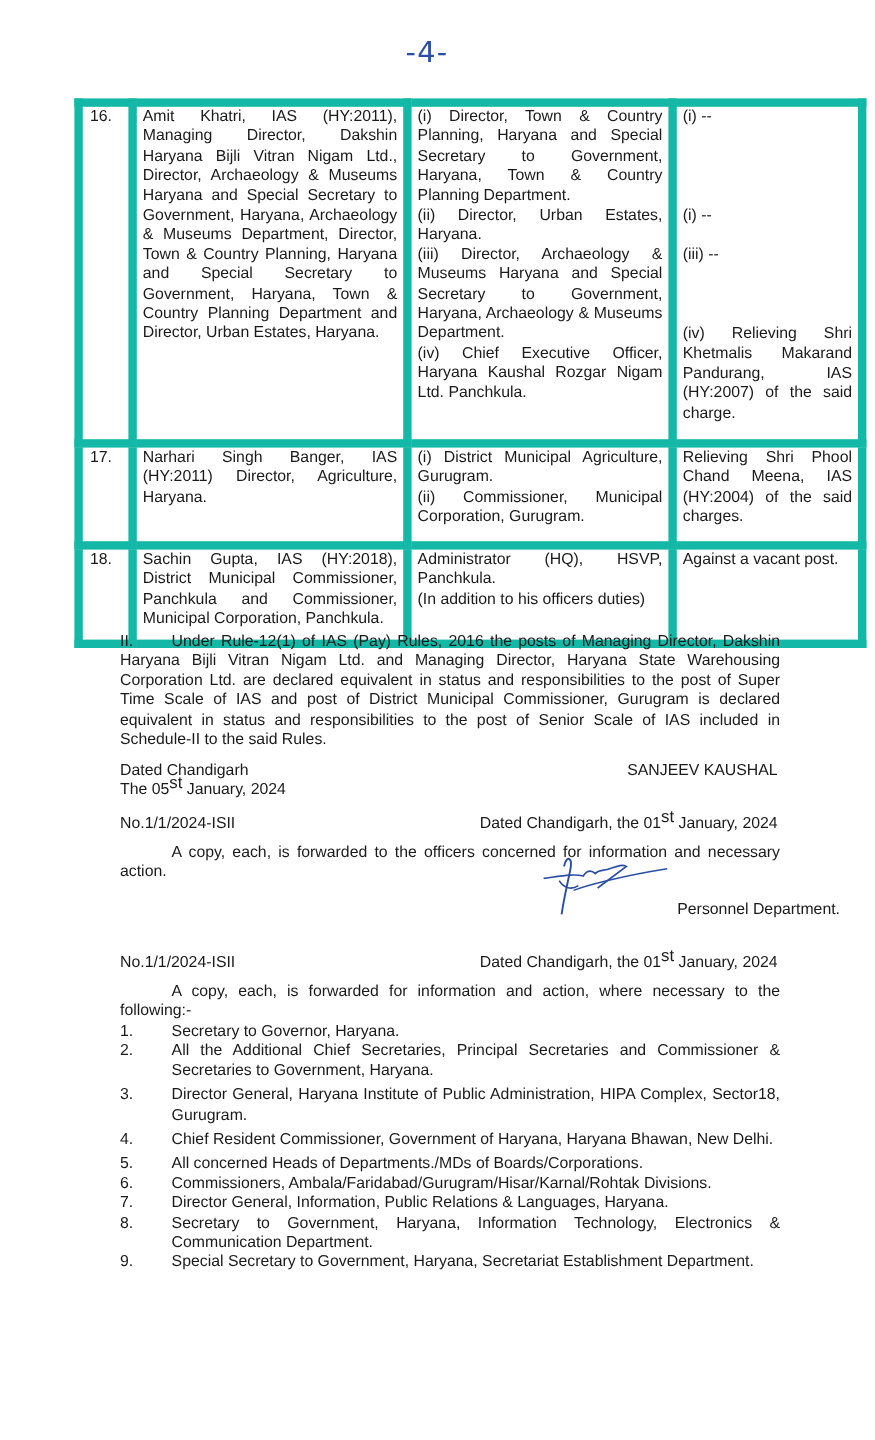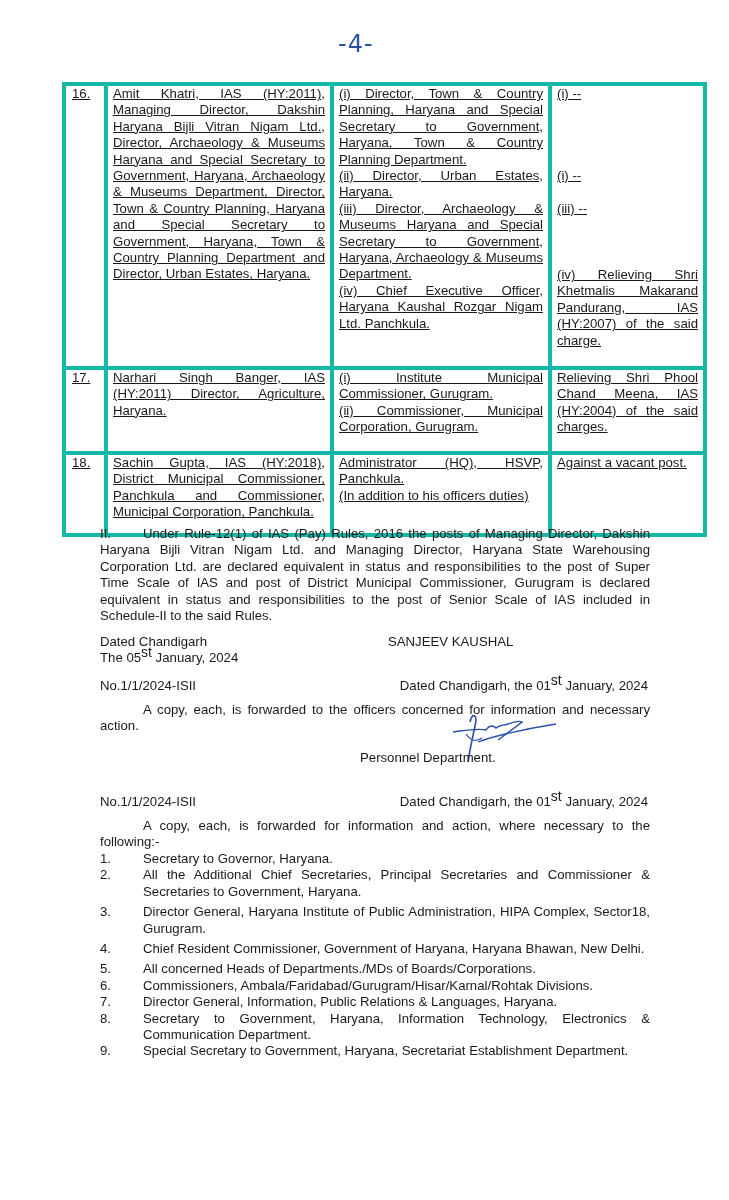--- a/index.html
+++ b/index.html
@@ -10,34 +10,34 @@
   }
   .page-num {
     position: absolute; top: 36px; left: 338px; font-size: 24px;
     color: #2b4fa8; font-family: "DejaVu Sans", sans-serif; letter-spacing: 1px;
   }
   table.orders {
     position: absolute; top: 82px; left: 62px; width: 627px;
     border-collapse: collapse; table-layout: fixed;
   }
   table.orders td {
-    border: 4px solid #14b8a6; vertical-align: top; padding: 0 5px 0 5px;
-    text-align: justify; text-align-last: left; text-decoration: underline;
+    border: 7px solid #14b8a6; vertical-align: top; padding: 0 5px 0 5px;
+    text-align: justify; text-align-last: left;
   }
   table.orders td.sno { width: 27px; padding-left: 6px; }
   table.orders td.c2 { width: 212px; }
   table.orders td.c3 { width: 204px; }
   table.orders td.c4 { width: 141px; }
   .block { display: block; }
   .sec {
     position: absolute; left: 100px; width: 550px; text-align: justify;
   }
   .indent { text-indent: 43px; }
   .row2 { position: absolute; left: 100px; width: 548px; display: flex; justify-content: space-between; }
-  .right-block { text-align: left; }
+  .right-block { text-align: right; margin-left: 40px; }
   sup { font-size: 14px; line-height: 0; vertical-align: 5px; }
   .sig { position: absolute; left: 448px; top: 712px; width: 110px; height: 52px; }
   ol.list { position: absolute; left: 100px; width: 550px; margin: 0; padding: 0; list-style: none; }
   ol.list li { display: flex; text-align: justify; }
   ol.list li .n { width: 43px; flex: none; }
   ol.list li .t { flex: 1; }
 </style>
 </head>
 <body>
 
@@ -60,21 +60,21 @@
         <span class="block" style="height:33px;">(i) --</span>
         <span class="block" style="height:66px;">(iii) --</span>
         <span class="block">(iv) Relieving Shri Khetmalis Makarand Pandurang, IAS (HY:2007) of the said charge.</span>
       </td>
     </tr>
 
     <tr style="height:85px;">
       <td class="sno">17.</td>
       <td class="c2">Narhari Singh Banger, IAS (HY:2011) Director, Agriculture, Haryana.</td>
       <td class="c3">
-        <span class="block">(i) Institute Municipal Commissioner, Gurugram.</span>
+        <span class="block">(i) District Municipal Agriculture, Gurugram.</span>
         <span class="block">(ii) Commissioner, Municipal Corporation, Gurugram.</span>
       </td>
       <td class="c4">
         <span class="block">Relieving Shri Phool Chand Meena, IAS (HY:2004) of the said charges.</span>
       </td>
     </tr>
 
     <tr style="height:82px;">
       <td class="sno">18.</td>
       <td class="c2">Sachin Gupta, IAS (HY:2018), District Municipal Commissioner, Panchkula and Commissioner, Municipal Corporation, Panchkula.</td>

